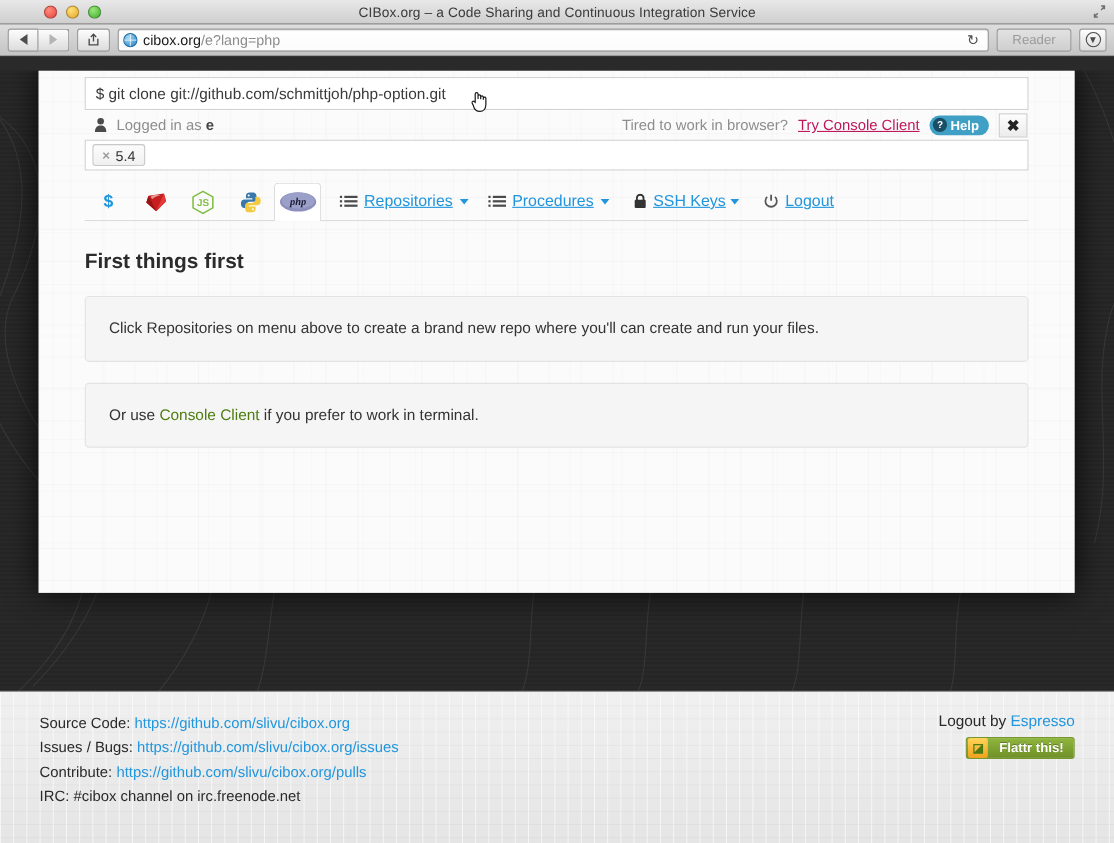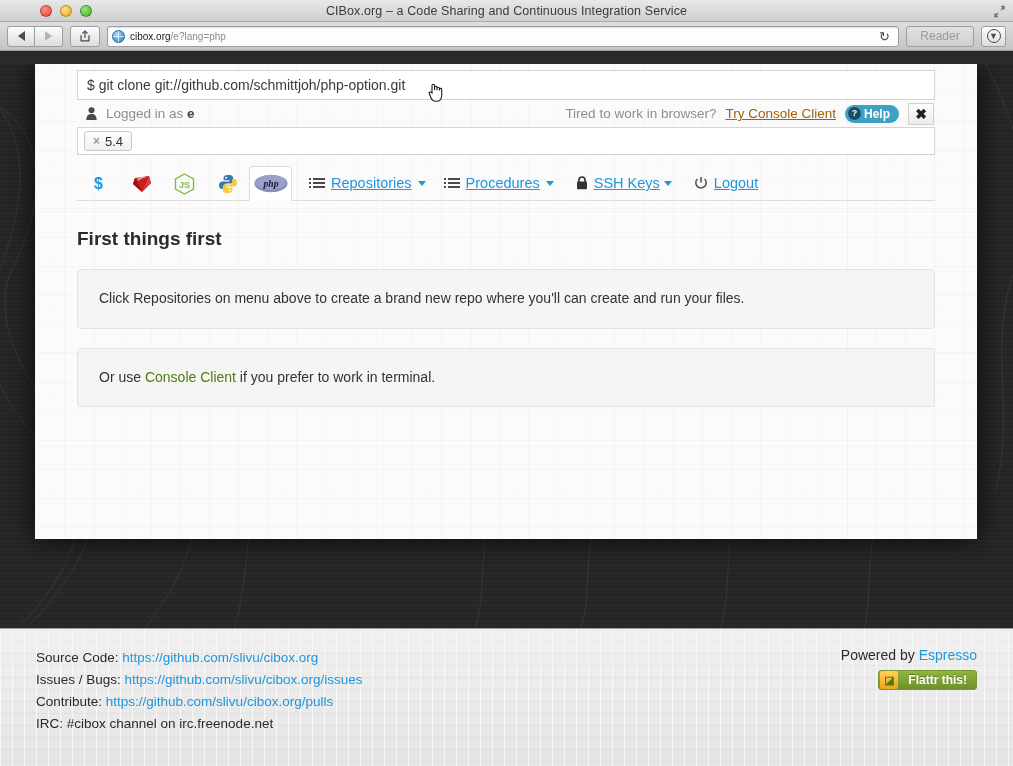--- a/index.html
+++ b/index.html
@@ -65,21 +65,21 @@
     width: 13px; height: 13px; border-radius: 50%; margin-right: 5px;
     background: radial-gradient(circle at 35% 30%, #a9dcf7, #1f7fc4);
     border: 1px solid #1a6aa5; flex: none;
     position: relative; overflow: hidden;
   }
   #site-globe::before, #site-globe::after {
     content: ''; position: absolute; background: rgba(255,255,255,.7);
   }
   #site-globe::before { left: 0; right: 0; top: 5px; height: 1px; }
   #site-globe::after  { top: 0; bottom: 0; left: 5px; width: 1px; }
-  #url-text { font-size: 10px; color: #1a1a1a; white-space: nowrap; }
+  #url-text { font-size: 13px; color: #1a1a1a; white-space: nowrap; }
   #url-text .path { color: #8c8c8c; }
   #reload-icon { margin-left: auto; font-size: 13px; color: #4a4a4a; padding: 0 4px; }
   #reader-button {
     height: 21px; min-width: 68px; border: 1px solid #9d9d9d; border-radius: 3px;
     background: linear-gradient(#e2e2e2, #cfcfcf);
     display: flex; align-items: center; justify-content: center;
     font-size: 12px; color: #9b9b9b;
   }
   #downloads-button {
     width: 25px; height: 21px;
@@ -131,21 +131,21 @@
   #hand-cursor { position: absolute; left: 349px; top: 10px; width: 18px; height: 21px; }
 
   #status-bar {
     height: 27px; display: flex; align-items: center; gap: 9px;
     padding: 0 1px 0 9px; font-size: 13.5px;
   }
   #user-icon { width: 11px; height: 13px; color: #4a4a4a; flex: none; }
   #logged-in-text { color: #8d8d8d; }
   #logged-in-text b { color: #444; }
   #tired-text { margin-left: auto; color: #8d8d8d; }
-  #console-client-link { color: #a16207; }
+  #console-client-link { color: #be185d; }
   #help-button {
     height: 18px; border-radius: 9px; background: #3f9fc4;
     display: flex; align-items: center; gap: 3px; padding: 0 9px 0 3px;
     color: #fff; font-size: 12px; font-weight: bold;
   }
   #help-badge {
     width: 13px; height: 13px; border-radius: 50%;
     background: #1a4e66; color: #fff; font-size: 9px; font-weight: bold;
     display: flex; align-items: center; justify-content: center; line-height: 1;
   }
@@ -456,21 +456,21 @@
           <span>Contribute:</span>
           <a href="#">https://github.com/slivu/cibox.org/pulls</a>
         </div>
         <div>
           <span>IRC:</span>
           <span>#cibox channel on irc.freenode.net</span>
         </div>
       </div>
 
       <div id="footer-right">
-        <div id="powered-by"><span>Powered by </span><a href="#">Espresso</a></div>
+        <div id="powered-by"><span>Logout by </span><a href="#">Espresso</a></div>
         <div id="flattr-button">
           <span id="flattr-icon">◪</span>
           <span id="flattr-label">Flattr this!</span>
         </div>
       </div>
     </div>
 
   </div>
 </div>
 

